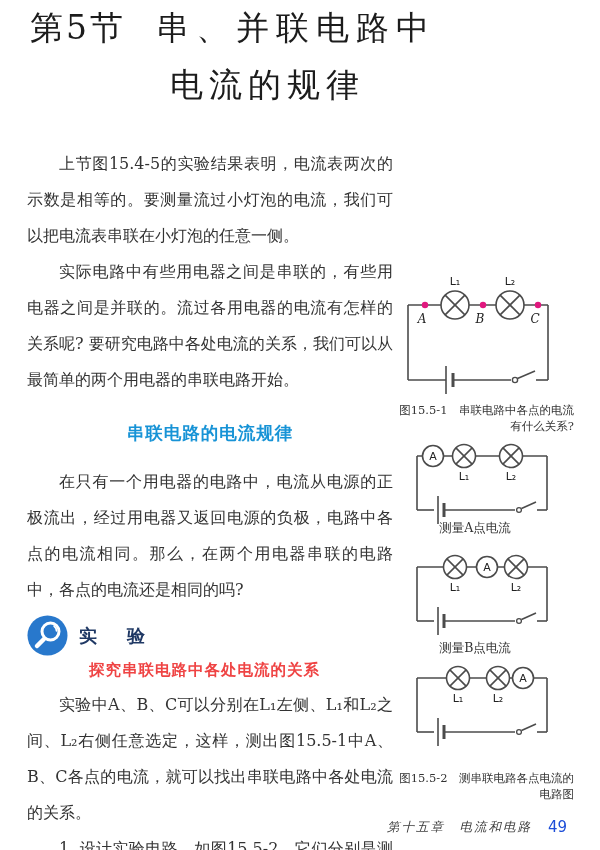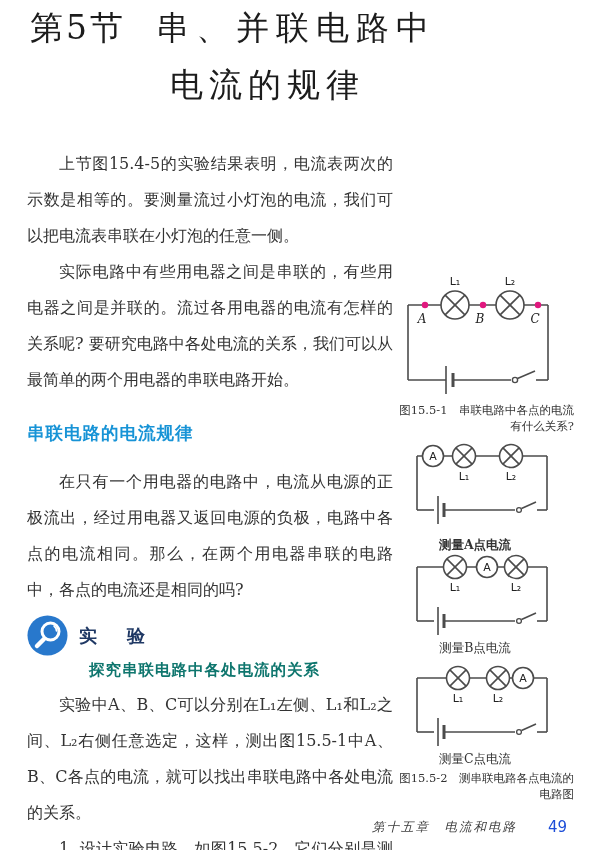--- a/index.html
+++ b/index.html
@@ -10,44 +10,44 @@
   .title{position:absolute;left:30px;top:6px;width:540px;}
   .title-line1{font-size:33px;letter-spacing:2px;color:#1c1c1c;display:flex;align-items:baseline;}
   .title-prefix{margin-right:30px;letter-spacing:3px;}
   .title-main{letter-spacing:7px;text-align:center;}
   .title-line2{font-size:33px;letter-spacing:6px;color:#1c1c1c;margin-left:140px;margin-top:12px;}
 
   
   .flow{position:absolute;left:27px;top:146px;width:366px;}
   .flow p{margin:0;font-size:16px;line-height:36px;text-align:justify;text-indent:2em;color:#333;}
   .sec-heading{font-family:"DejaVu Sans", sans-serif;font-weight:bold;font-size:17.5px;
-               color:#1793d6;margin:23px 0 19px 0;letter-spacing:1px;}
+               color:#1793d6;margin:23px 0 19px 0;letter-spacing:1px;text-align:center;}
   .exp-block{margin-top:7px;}
   .exp-row{display:flex;align-items:center;}
   .exp-icon{width:41px;height:41px;flex:0 0 41px;}
   .exp-label{font-family:"DejaVu Sans", sans-serif;font-weight:bold;font-size:18px;
              color:#1f3864;margin-left:11px;letter-spacing:6px;}
   .exp-title{font-family:"DejaVu Sans", sans-serif;font-weight:bold;font-size:15.5px;
-             color:#0f766e;margin:4px 0 6px 62px;letter-spacing:1px;}
+             color:#ef4444;margin:4px 0 6px 62px;letter-spacing:1px;}
 
   
   .fig{position:absolute;}
   .fig svg{display:block;}
   .fig-caption{position:absolute;font-size:11.5px;line-height:15.5px;color:#333;width:176px;
                text-align:right;}
   .sub-caption{position:absolute;font-size:12.5px;color:#333;width:150px;text-align:center;}
   svg .wire{stroke:#4b4b4b;stroke-width:1.6;fill:none;}
   svg .wire-thick{stroke:#4b4b4b;stroke-width:3;fill:none;}
   svg .bulb{fill:#ffffff;stroke:#4b4b4b;stroke-width:1.6;}
   svg .dot{fill:#e0187e;stroke:none;}
   svg .lbl{font-family:"DejaVu Sans", sans-serif;font-size:11px;fill:#222;}
   svg .ital{font-family:"DejaVu Serif", serif;font-style:italic;font-size:12px;fill:#222;}
 
   
-  .footer{position:absolute;top:818px;right:33px;display:flex;align-items:center;gap:31px;}
+  .footer{position:absolute;top:818px;right:33px;display:flex;align-items:center;gap:16px;}
   .footer .chapter{font-style:italic;font-size:12.5px;color:#3d3d3d;letter-spacing:2px;}
   .footer .pagenum{font-family:"DejaVu Sans", sans-serif;font-size:15px;color:#1d4ed8;}
 </style>
 </head>
 <body>
 
 <div class="page">
 
   <div class="title">
     <div class="title-line1">
@@ -131,21 +131,21 @@
       <circle class="bulb" cx="64" cy="16" r="11.5"></circle>
       <line class="wire" x1="55.9" y1="7.9" x2="72.1" y2="24.1"></line>
       <line class="wire" x1="55.9" y1="24.1" x2="72.1" y2="7.9"></line>
       <circle class="bulb" cx="111" cy="16" r="11.5"></circle>
       <line class="wire" x1="102.9" y1="7.9" x2="119.1" y2="24.1"></line>
       <line class="wire" x1="102.9" y1="24.1" x2="119.1" y2="7.9"></line>
       <text class="lbl" x="64" y="40" text-anchor="middle">L₁</text>
       <text class="lbl" x="111" y="40" text-anchor="middle">L₂</text>
     </svg>
   </div>
-  <div class="sub-caption" style="left:400px;top:537px;font-weight:bold;">测量A点电流</div>
+  <div class="sub-caption" style="left:400px;top:520px;">测量A点电流</div>
 
   <div class="fig" style="left:400px;top:551px;">
     <svg width="150" height="90" viewBox="0 0 150 90">
       <line class="wire" x1="17" y1="16" x2="147" y2="16"></line>
       <line class="wire" x1="17" y1="16" x2="17" y2="70"></line>
       <line class="wire" x1="147" y1="16" x2="147" y2="70"></line>
       <line class="wire" x1="17" y1="70" x2="34" y2="70"></line>
       <line class="wire" x1="38" y1="56" x2="38" y2="84"></line>
       <line class="wire-thick" x1="44" y1="63" x2="44" y2="77"></line>
       <line class="wire" x1="44" y1="70" x2="115" y2="70"></line>
@@ -183,21 +183,20 @@
       <line class="wire" x1="49.9" y1="24.1" x2="66.1" y2="7.9"></line>
       <circle class="bulb" cx="98" cy="16" r="11.5"></circle>
       <line class="wire" x1="89.9" y1="7.9" x2="106.1" y2="24.1"></line>
       <line class="wire" x1="89.9" y1="24.1" x2="106.1" y2="7.9"></line>
       <circle class="bulb" cx="123" cy="16" r="10.5"></circle>
       <text class="lbl" x="123" y="20" text-anchor="middle">A</text>
       <text class="lbl" x="58" y="40" text-anchor="middle">L₁</text>
       <text class="lbl" x="98" y="40" text-anchor="middle">L₂</text>
     </svg>
   </div>
-  <div class="sub-caption" style="left:400px;top:751px;">测量C点电流</div>
 
   <div class="fig-caption" style="left:398px;top:771px;">图15.5-2　测串联电路各点电流的电路图</div>
 
   <div class="footer">
     <span class="chapter">第十五章　电流和电路</span>
     <span class="pagenum">49</span>
   </div>
 
 </div>
 

